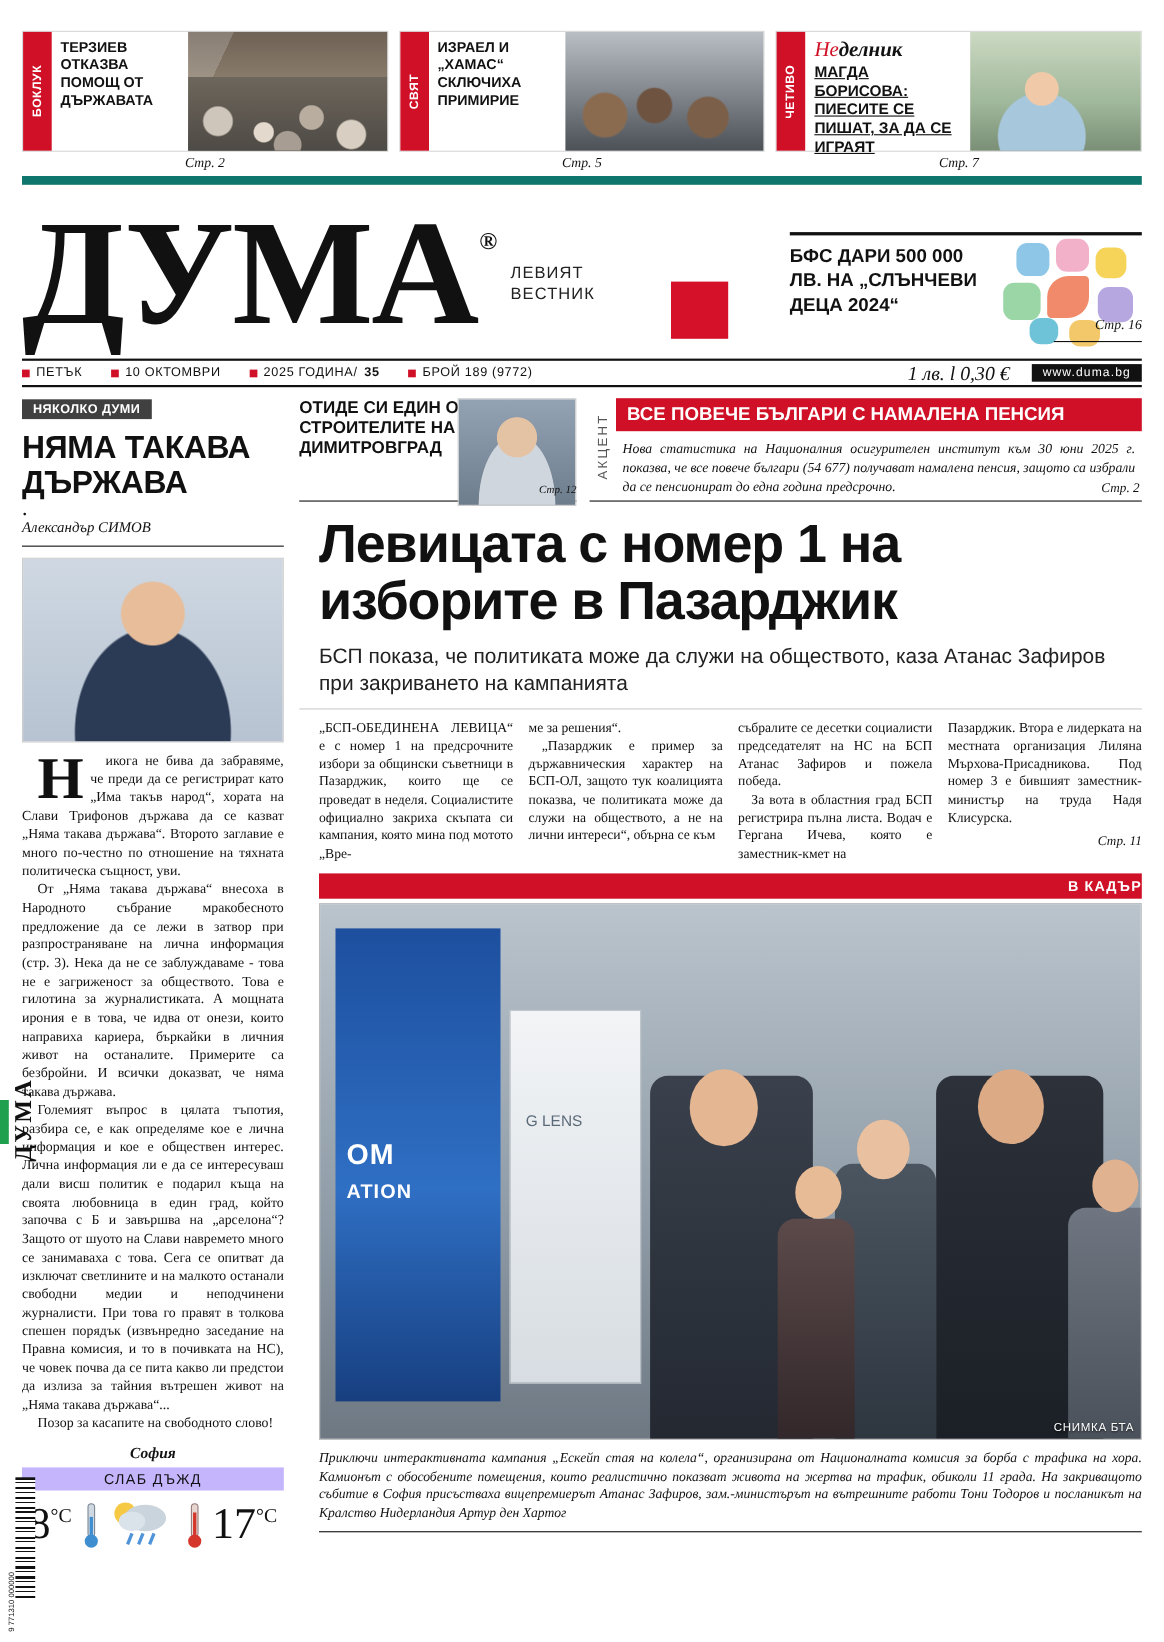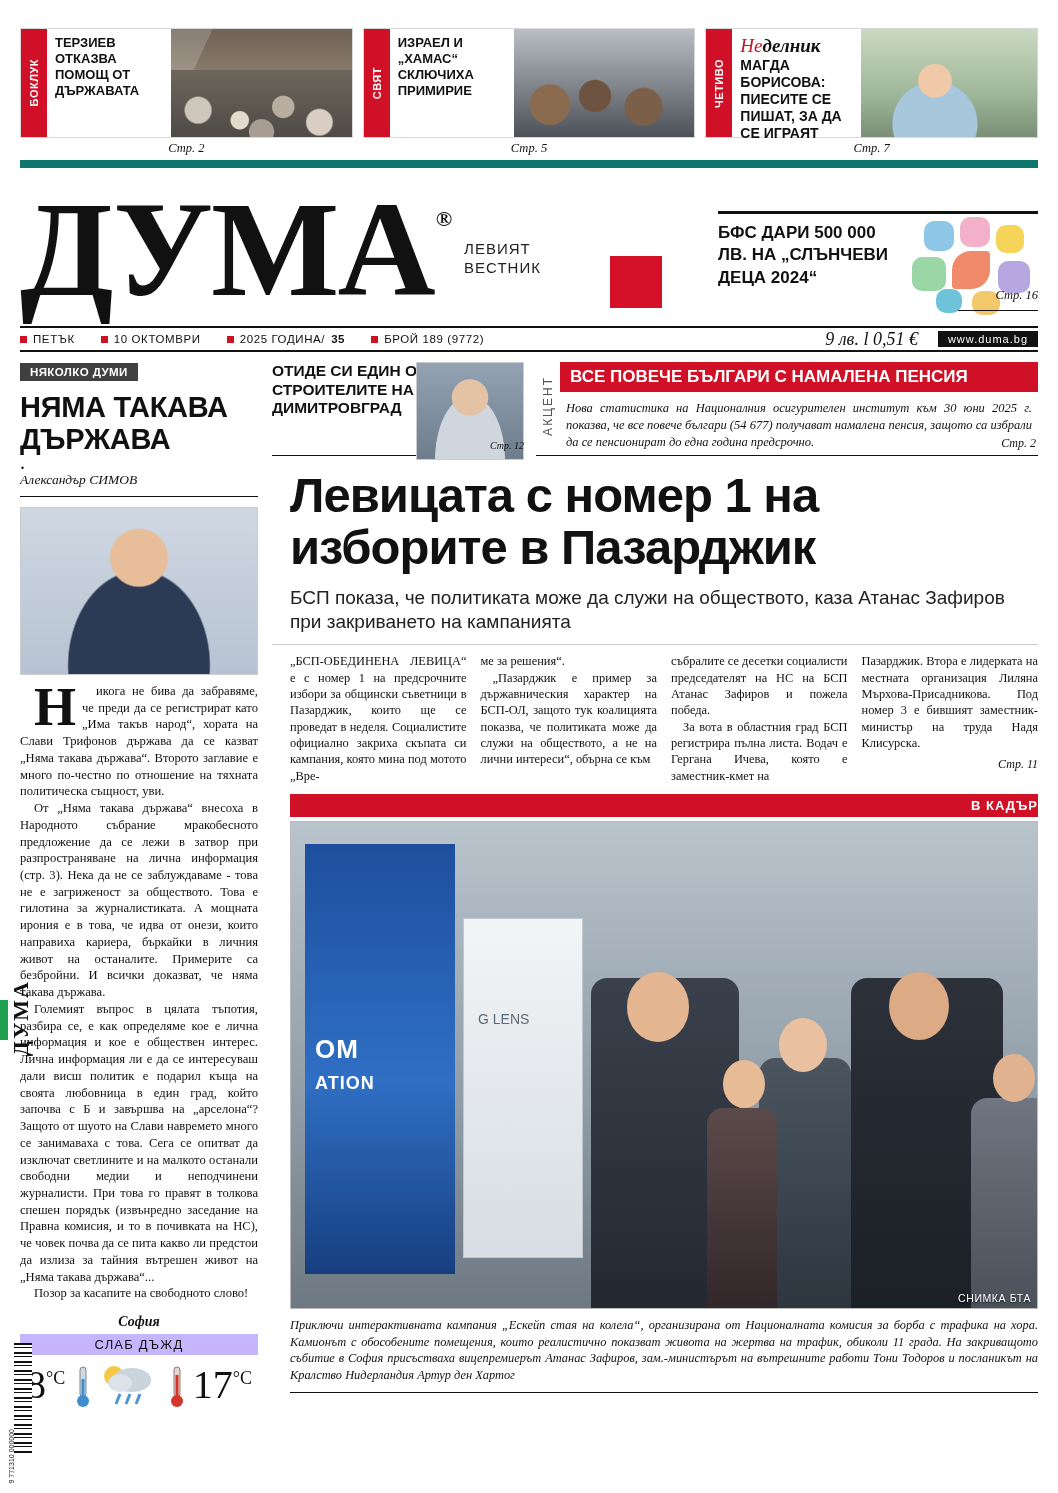--- a/index.html
+++ b/index.html
@@ -54,21 +54,21 @@
   }
   .teaser-text {
     padding: 6px 6px 4px 8px;
     font-family: "Liberation Sans", sans-serif;
     font-weight: bold;
     font-size: 13px;
     line-height: 1.22;
     text-transform: uppercase;
     width: 124px;
   }
-  .teaser-text.t3 { width: 129px; font-size: 14px; }
+  .teaser-text.t3 { width: 150px; font-size: 14px; text-decoration: underline; }
   .teaser-img {
     flex: 1;
     background: #8d9197;
     position: relative;
     overflow: hidden;
   }
   .teaser-img.trash {
     background:
       linear-gradient(115deg, rgba(255,255,255,.18) 0 18%, transparent 18% 32%),
       linear-gradient(#6f6256, #8c7f6d 45%, #55504a);
@@ -558,21 +558,21 @@
     </div>
     <div class="dl-item">
       <i class="sq"></i>
       <span>2025 ГОДИНА/</span>
         <span class="dl-bold">35</span>
     </div>
     <div class="dl-item">
       <i class="sq"></i>
       <span>БРОЙ 189 (9772)</span>
     </div>
-    <div class="price">9 лв. l 0,51 €</div>
+    <div class="price">1 лв. l 0,30 €</div>
     <div class="site">www.duma.bg</div>
   </div>
 
   <div class="content">
 
     <div class="col-left">
       <div class="kicker">НЯКОЛКО ДУМИ</div>
       <div class="op-title">НЯМА ТАКАВА ДЪРЖАВА</div>
       <div class="op-dot">.</div>
       <div class="op-author">Александър СИМОВ</div>

